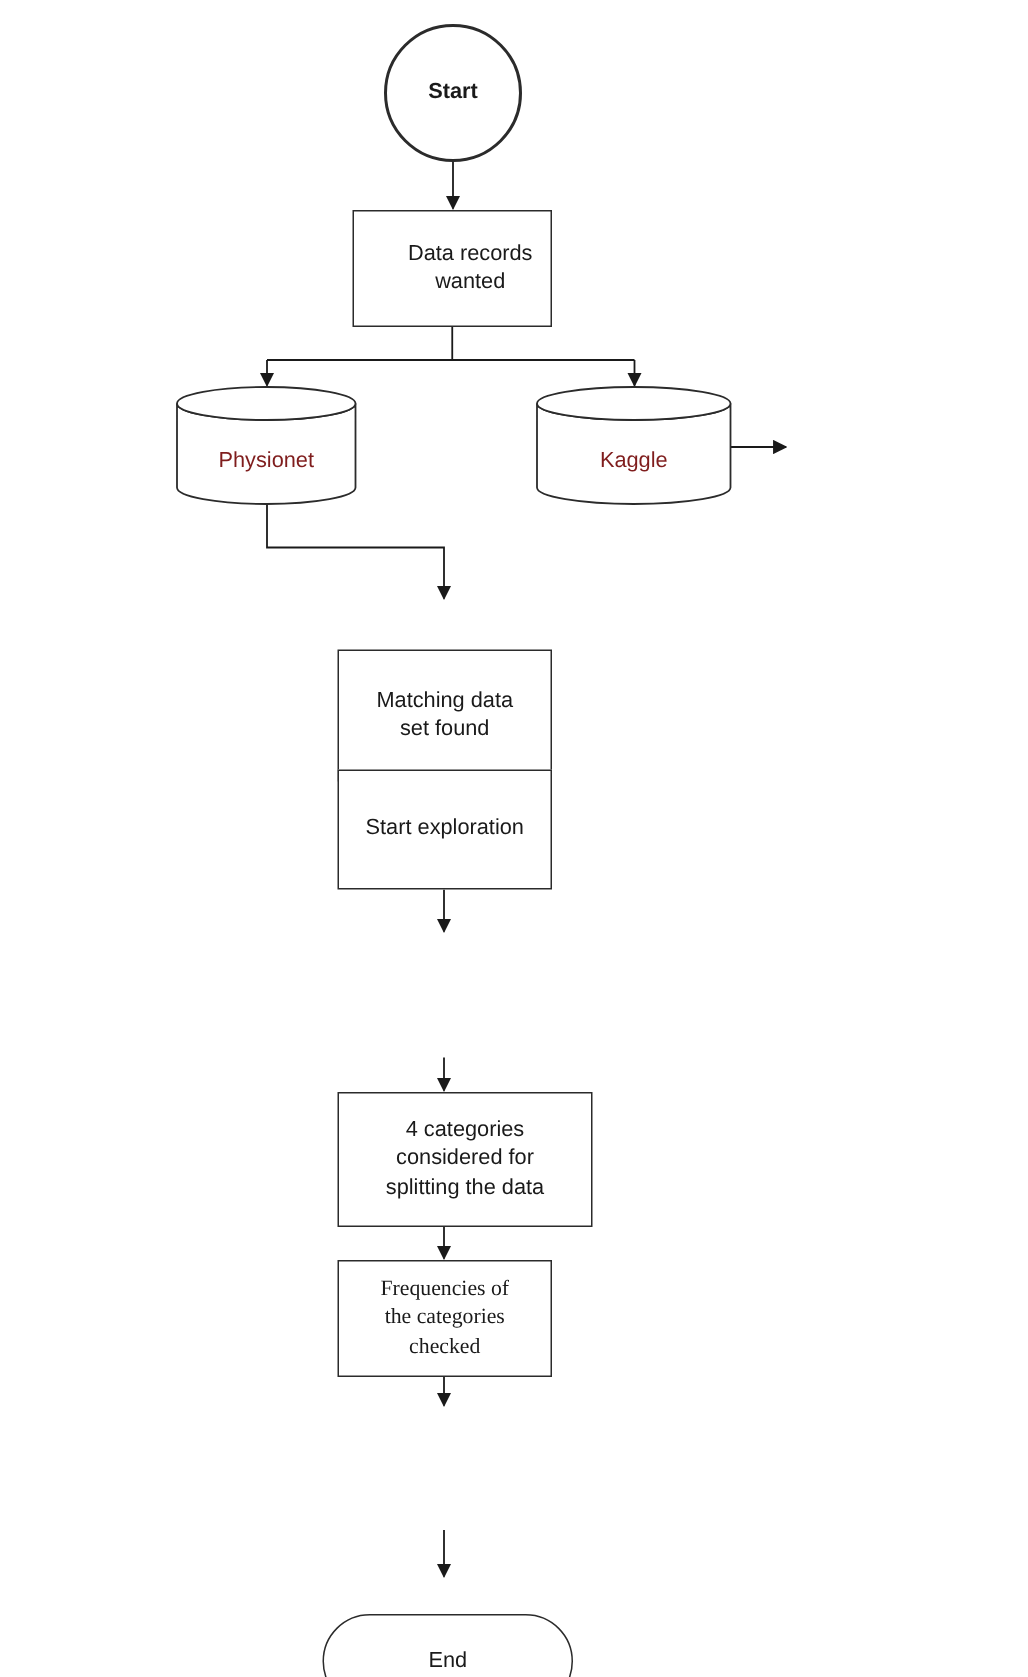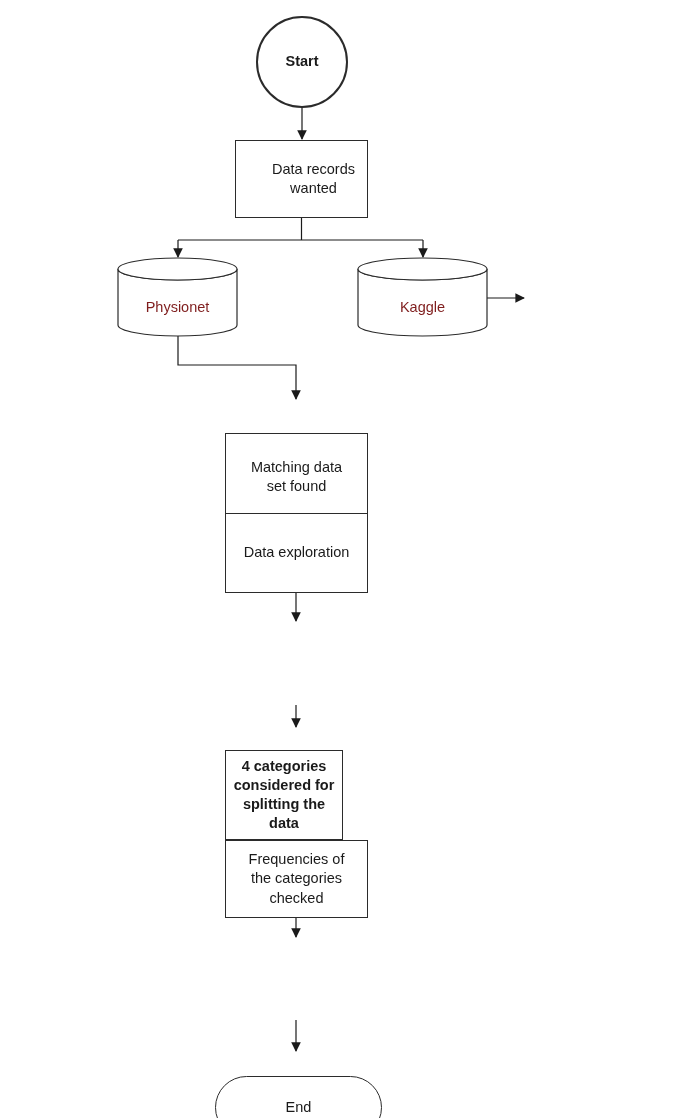--- a/index.html
+++ b/index.html
@@ -109,27 +109,27 @@
 wanted</div>
 
   <div class="cyl-label" style="left:118px; top:281px; width:119px; height:52px;">Physionet</div>
 
   <div class="cyl-label" style="left:358px; top:281px; width:129px; height:52px;">Kaggle</div>
 
 
   <div class="node" style="left:225px; top:400px; width:143px; height:88px;margin-top:33px;">Matching data
 set found</div>
 
-  <div class="node" style="left:225px; top:513px; width:143px; height:80px;">Data exploration</div>
+  <div class="node" style="left:225px; top:513px; width:143px; height:80px;">Start exploration</div>
 
 
-  <div class="node" style="left:225px; top:750px; width:118px; height:90px;font-weight:bold;">4 categories
+  <div class="node" style="left:225px; top:728px; width:170px; height:90px;">4 categories
 considered for
 splitting the data</div>
 
-  <div class="node" style="left:225px; top:840px; width:143px; height:78px;">Frequencies of
+  <div class="node" style="left:225px; top:840px; width:143px; height:78px;font-family:Liberation Serif, serif;">Frequencies of
 the categories
 checked</div>
 
 
   <div class="node stadium" style="left:215px; top:1052px; width:167px; height:63px;margin-top:24px;">End</div>
 
 </div>
 
 </body></html>

